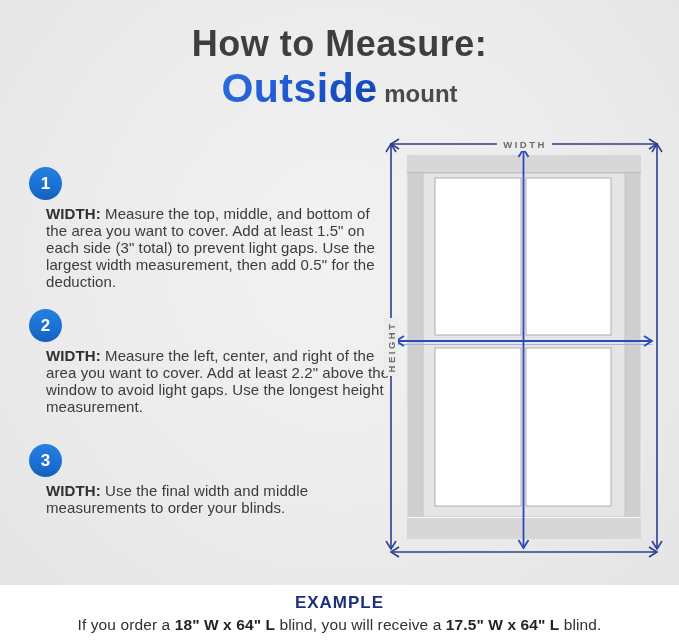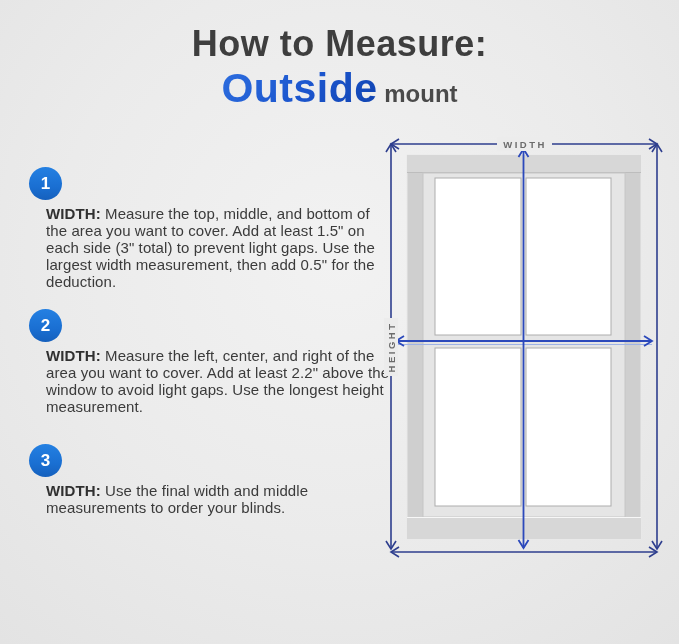--- a/index.html
+++ b/index.html
@@ -145,14 +145,18 @@
       </g>
     </g>
 
     <rect x="119" y="12" width="55" height="14" fill="#ececec"></rect>
     <text x="147" y="23" text-anchor="middle" font-size="9.5" font-weight="700" letter-spacing="2.5" fill="#6b6b6b" font-family="Liberation Sans, sans-serif">WIDTH</text>
 
     <rect x="6" y="193" width="14" height="58" fill="#ececec"></rect>
     <text x="13" y="222" transform="rotate(-90 13 222)" text-anchor="middle" dominant-baseline="central" font-size="9.5" font-weight="700" letter-spacing="2.5" fill="#6b6b6b" font-family="Liberation Sans, sans-serif">HEIGHT</text>
   </svg>
 
+  <div class="footer">
+    <div class="example-heading">EXAMPLE</div>
+    <div class="example-text"><span>If you order a </span><b>18" W x 64" L</b><span> blind, you will receive a </span><b>17.5" W x 64" L</b><span> blind.</span></div>
+  </div>
 
 </div>
 
 </body></html>

